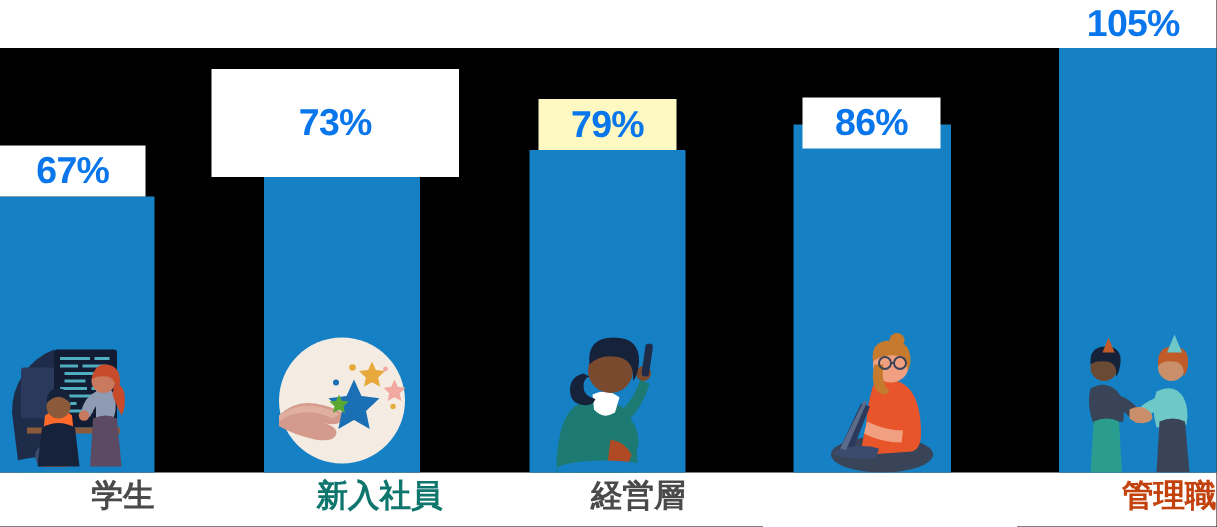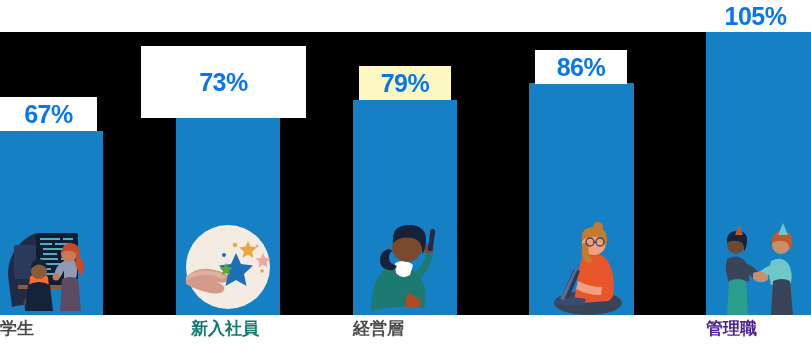--- a/index.html
+++ b/index.html
@@ -47,23 +47,23 @@
     font-family:"Liberation Sans","DejaVu Sans",sans-serif;
   }
   .value-box.floating{
     background:transparent;
   }
   .cat-label{
     position:absolute;
     top:320px;
     color:#4a4a4a;
     font-weight:bold;
-    font-size:17px;
+    font-size:21px;
     line-height:1;
-    text-align:left;
+    text-align:right;
     font-family:"DejaVu Sans","Liberation Sans",sans-serif;
     white-space:nowrap;
   }
 </style>
 </head>
 <body style="background: rgb(255, 255, 255);">
 
 <div id="chart">
 
   <div class="plot-band" style="background: rgb(0, 0, 0);"></div>
@@ -165,21 +165,21 @@
       <path d="M28 84 l16 -32 l2 1 l-14 32 z" fill="#5b6b8a"></path>
       <circle cx="62" cy="28" r="12" fill="#f0a080"></circle>
       <path d="M50 26 q-2 -14 12 -14 q13 0 13 13 q0 4 -2 7 q-1 -9 -8 -10 q-9 -1 -15 4 z" fill="#c67a2e"></path>
       <circle cx="66" cy="12" r="5" fill="#c67a2e"></circle>
       <path d="M51 28 q-3 12 2 18 q4 4 8 0 q-6 -6 -4 -18 z" fill="#c67a2e"></path>
       <circle cx="58" cy="27" r="4" fill="none" stroke="#3a4458" stroke-width="1.3"></circle>
       <circle cx="68" cy="27" r="4" fill="none" stroke="#3a4458" stroke-width="1.3"></circle>
       <line x1="62" y1="27" x2="64" y2="27" stroke="#3a4458" stroke-width="1.3"></line>
     </svg>
   </div>
-  <div class="value-box" id="box-3" style="left: 535px; top: 50px; width: 92px; height: 34px; background: rgb(255, 255, 255);">
+  <div class="value-box" id="box-3" style="left: 535px; top: 65px; width: 92px; height: 34px; background: rgb(255, 255, 255);">
     <span class="value-text" style="color: rgb(10, 118, 236);">86%</span>
   </div>
 
   <div class="bar" id="bar-4" style="left: 706px; width: 105px; top: 32px; height: 283px; background: rgb(21, 129, 196);">
     <svg class="bar-illustration" viewBox="0 0 100 100">
       <rect x="0" y="0" width="100" height="100" fill="#1581c4"></rect>
       <path d="M18 44 q10 -6 18 2 q5 6 4 20 l-20 2 q-5 -14 -2 -24 z" fill="#3a4458"></path>
       <circle cx="27" cy="30" r="9" fill="#6b4a33"></circle>
       <path d="M18 28 q-1 -12 10 -12 q11 0 10 11 q-1 7 -3 9 q1 -9 -6 -10 q-8 -1 -11 2 z" fill="#16213a"></path>
       <path d="M20 66 q9 -4 17 0 l2 34 l-21 0 z" fill="#2a9d8f"></path>
@@ -191,15 +191,15 @@
       <path d="M64 66 q9 -4 17 0 l3 34 l-22 0 z" fill="#3a4458"></path>
       <path d="M62 50 q-10 4 -14 10 l6 5 q6 -6 11 -8 z" fill="#6fc8c8"></path>
       <path d="M44 58 q8 -4 14 2 q3 4 -1 6 q-6 3 -13 -2 z" fill="#c98f6a"></path>
       <path d="M30 10 l4 10 l-8 0 z" fill="#c05a28"></path>
       <path d="M74 8 l5 12 l-10 0 z" fill="#6fc8c8"></path>
     </svg>
   </div>
   <div class="value-box floating" id="box-4" style="left: 700px; top: 0px; width: 111px; height: 32px;">
     <span class="value-text" style="color: rgb(10, 118, 236);">105%</span>
   </div>
-  <div class="cat-label" id="cat-4" style="left: 706px; width: 105px; color: #4c1d95;">管理職</div>
+  <div class="cat-label" id="cat-4" style="left: 706px; width: 105px; color: #c2410c;">管理職</div>
 
 </div>
 
 </body></html>

